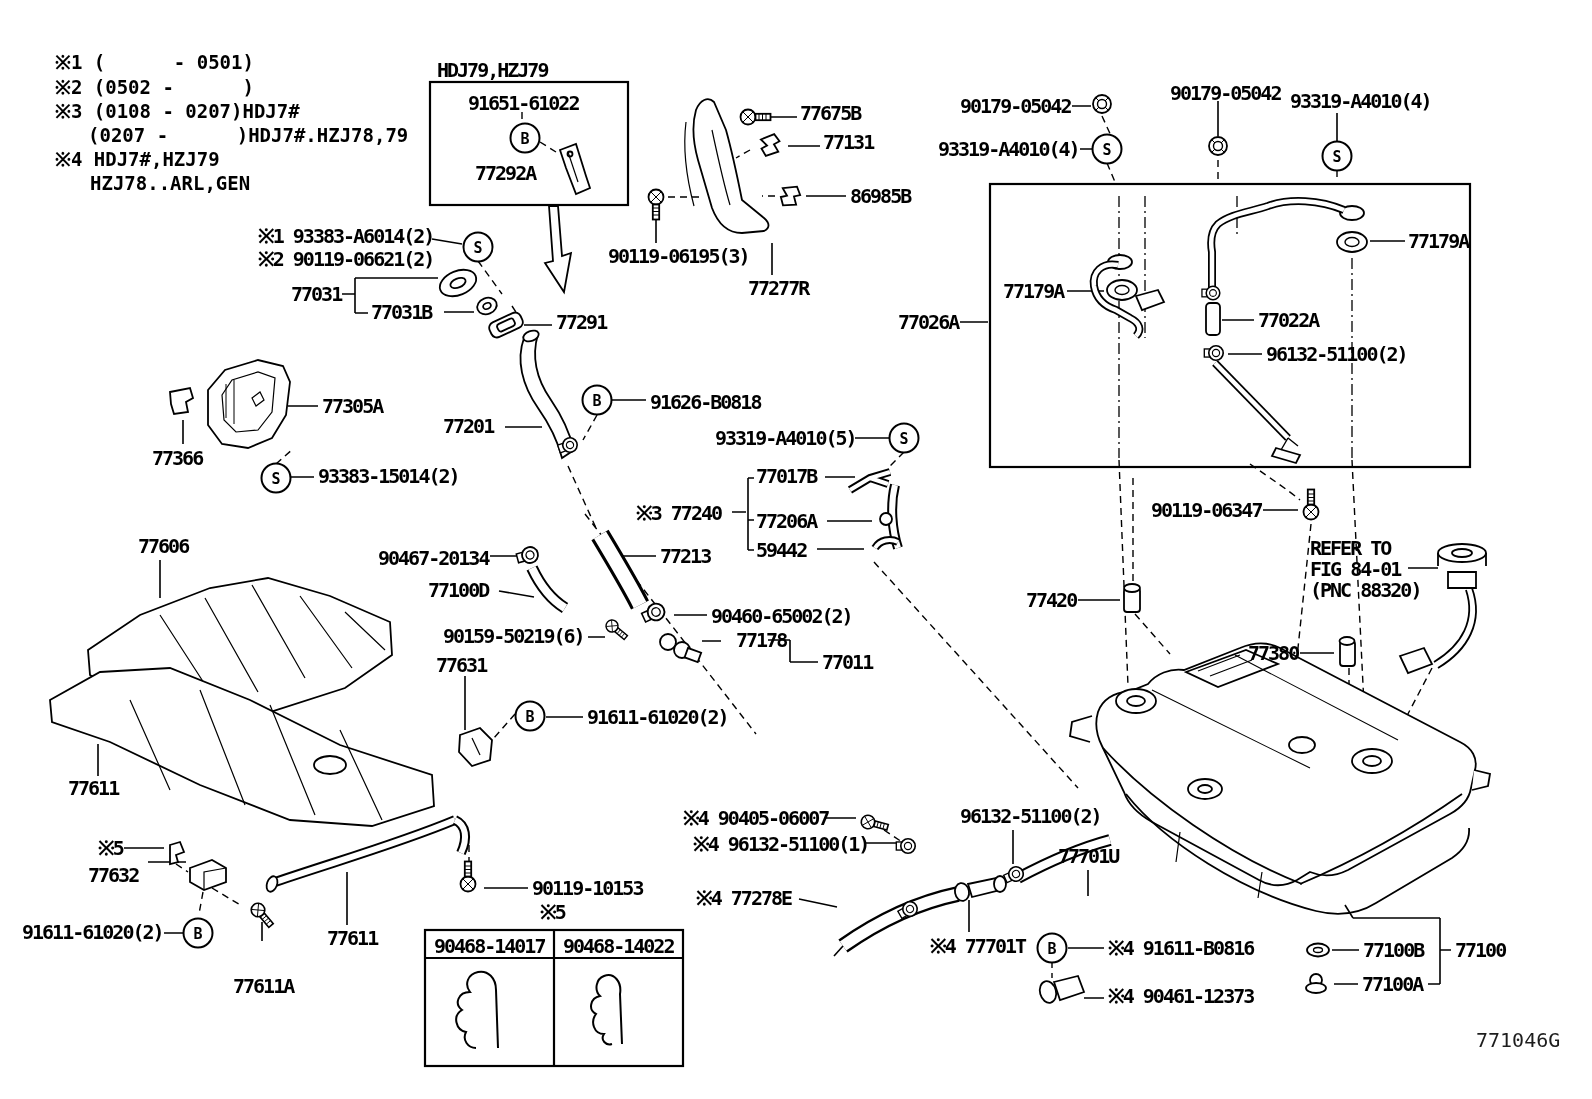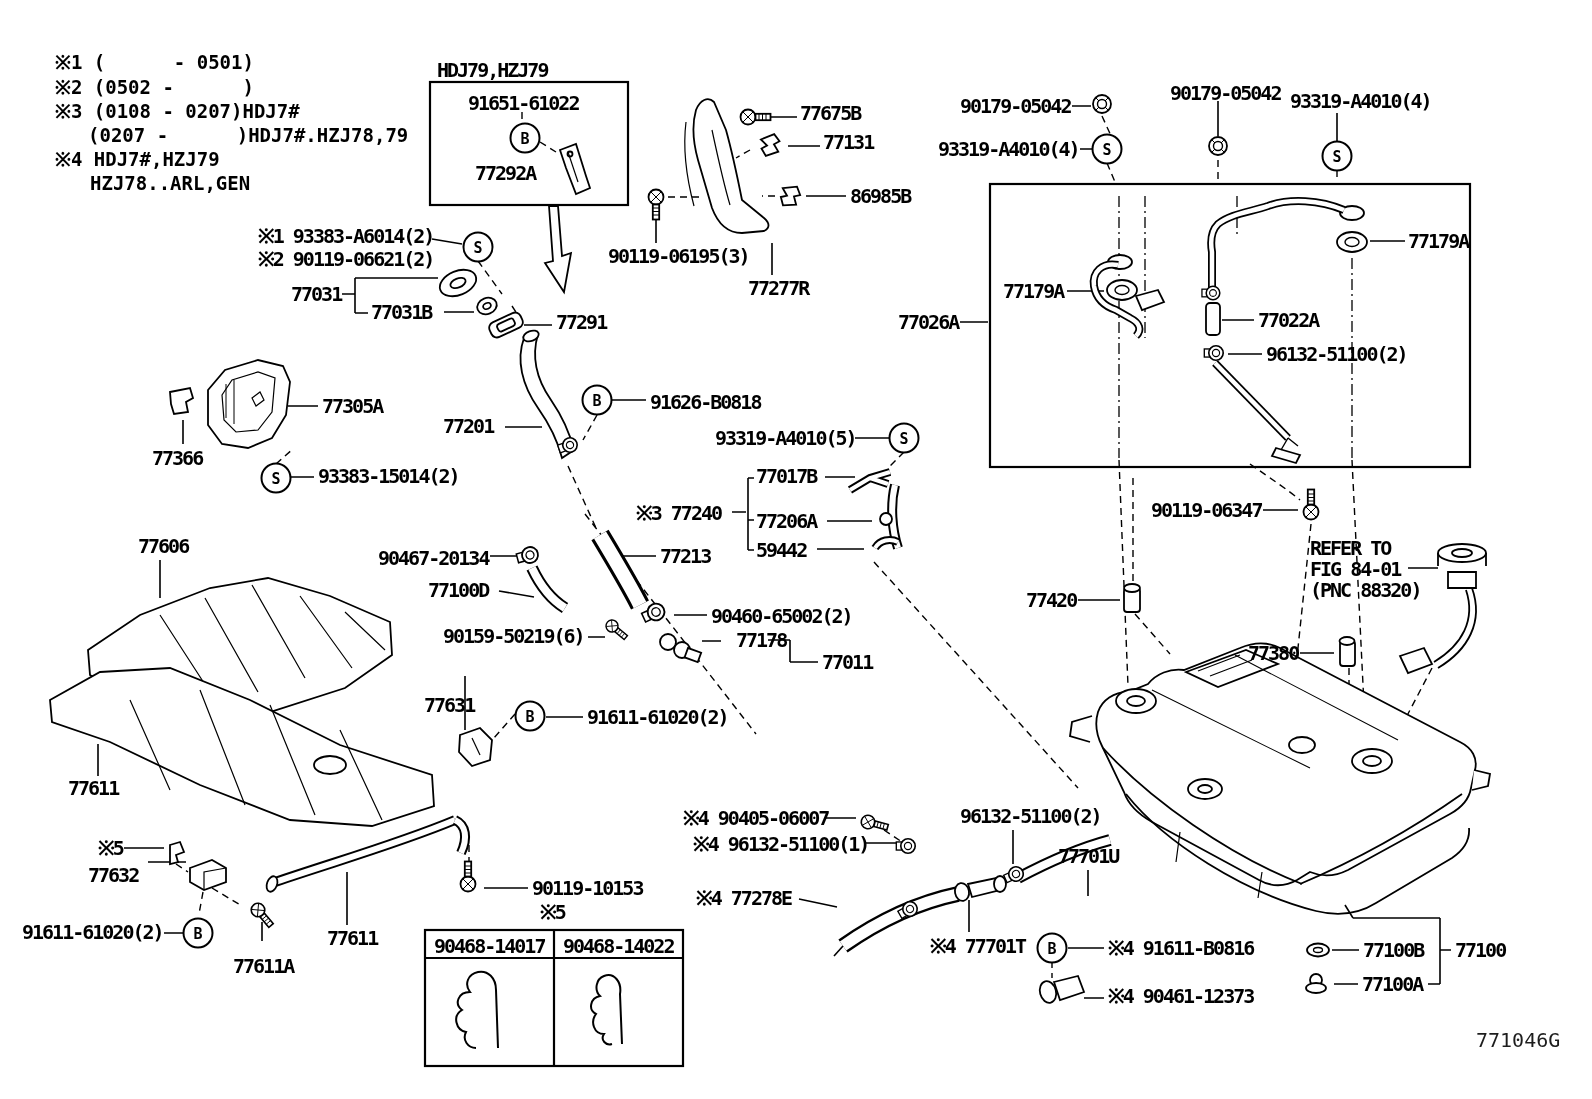--- a/index.html
+++ b/index.html
@@ -299,28 +299,28 @@
       <div class="label" style="left: 636px; top: 503px;">※3 77240</div>
       <div class="label" style="left: 756px; top: 511px;">77206A</div>
       <div class="label" style="left: 756px; top: 540px;">59442</div>
       <div class="label" style="left: 378px; top: 548px;">90467-20134</div>
       <div class="label" style="left: 660px; top: 546px;">77213</div>
       <div class="label" style="left: 428px; top: 580px;">77100D</div>
       <div class="label" style="left: 711px; top: 606px;">90460-65002(2)</div>
       <div class="label" style="left: 443px; top: 626px;">90159-50219(6)</div>
       <div class="label" style="left: 729px; top: 630px; margin-left: 7px;">77178</div>
       <div class="label" style="left: 822px; top: 652px;">77011</div>
-      <div class="label" style="left: 424px; top: 655px; margin-top: 40px;">77631</div>
+      <div class="label" style="left: 436px; top: 655px;">77631</div>
       <div class="label" style="left: 138px; top: 536px;">77606</div>
       <div class="label" style="left: 587px; top: 707px;">91611-61020(2)</div>
       <div class="label" style="left: 68px; top: 778px;">77611</div>
       <div class="label" style="left: 98px; top: 838px;">※5</div>
       <div class="label" style="left: 88px; top: 852px; margin-top: 13px;">77632</div>
       <div class="label" style="left: 22px; top: 922px;">91611-61020(2)</div>
-      <div class="label" style="left: 233px; top: 956px;">77611A</div>
+      <div class="label" style="left: 233px; top: 976px;">77611A</div>
       <div class="label" style="left: 327px; top: 928px;">77611</div>
       <div class="label" style="left: 532px; top: 878px;">90119-10153</div>
       <div class="label" style="left: 540px; top: 902px;">※5</div>
       <div class="label" style="left: 434px; top: 936px;">90468-14017</div>
       <div class="label" style="left: 563px; top: 936px;">90468-14022</div>
       <div class="label" style="left: 683px; top: 808px;">※4 90405-06007</div>
       <div class="label" style="left: 693px; top: 834px;">※4 96132-51100(1)</div>
       <div class="label" style="left: 696px; top: 888px;">※4 77278E</div>
       <div class="label" style="left: 960px; top: 806px;">96132-51100(2)</div>
       <div class="label" style="left: 1058px; top: 846px;">77701U</div>

